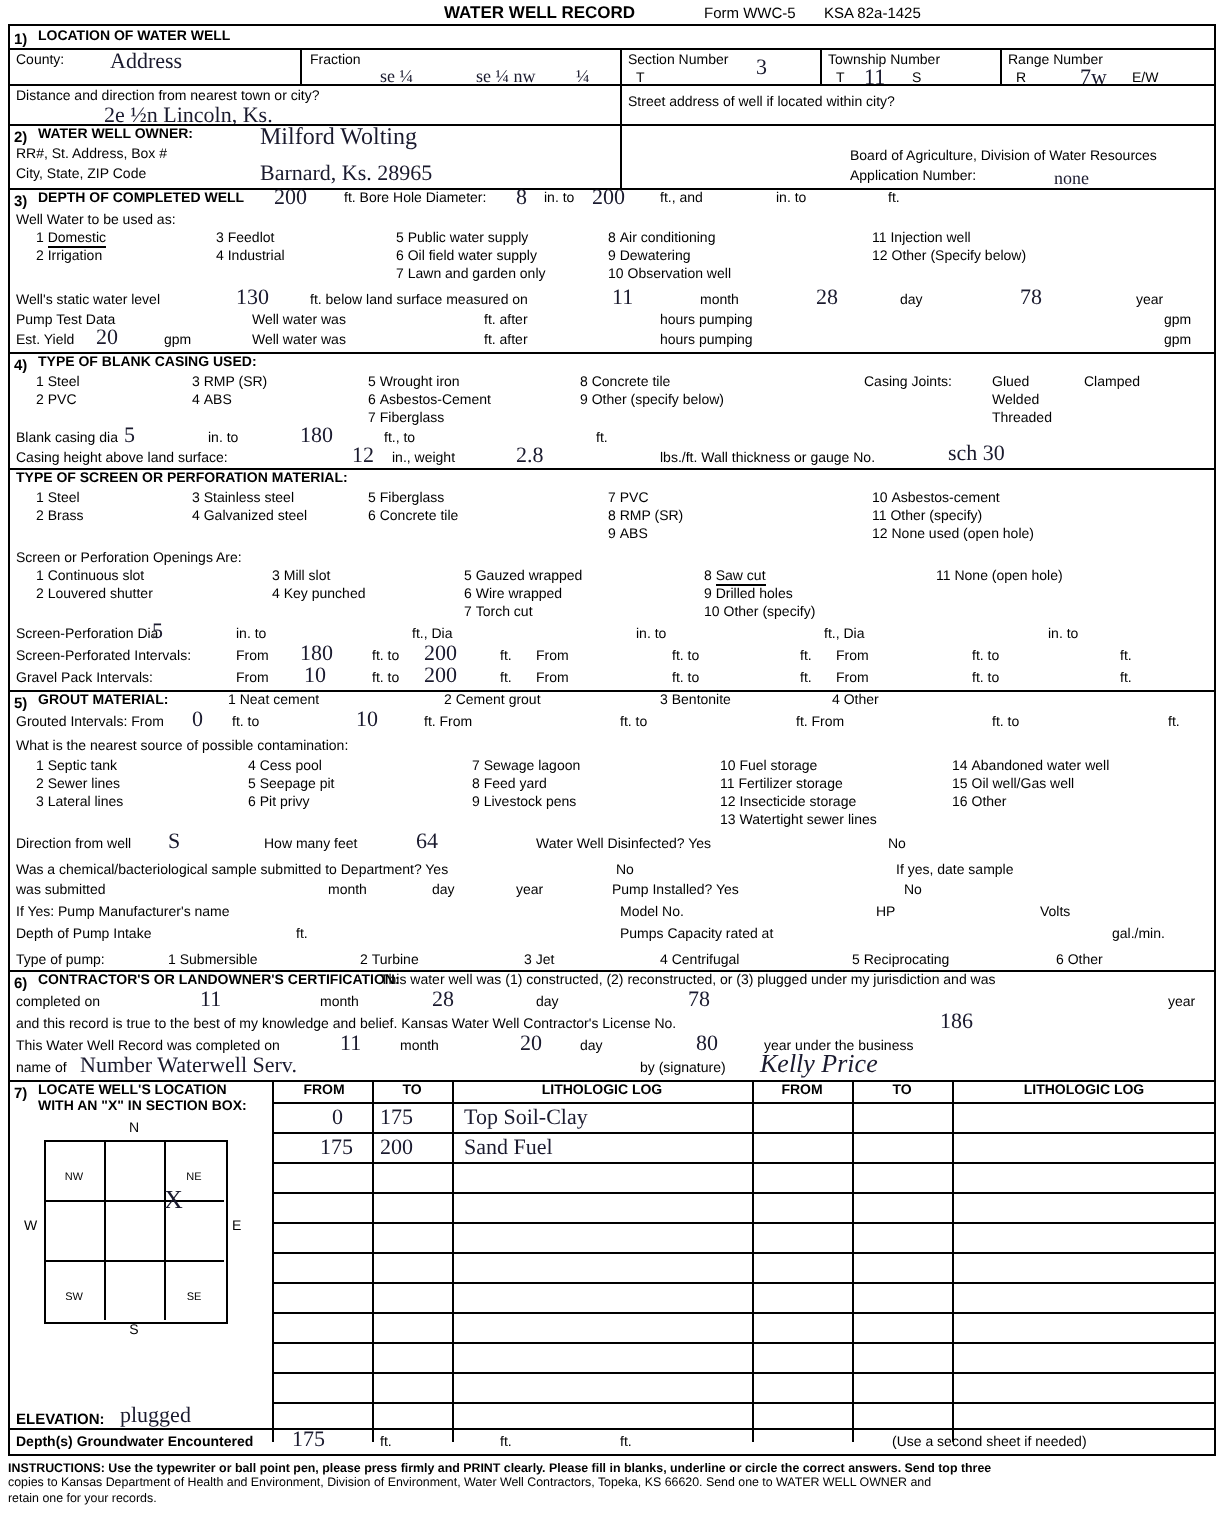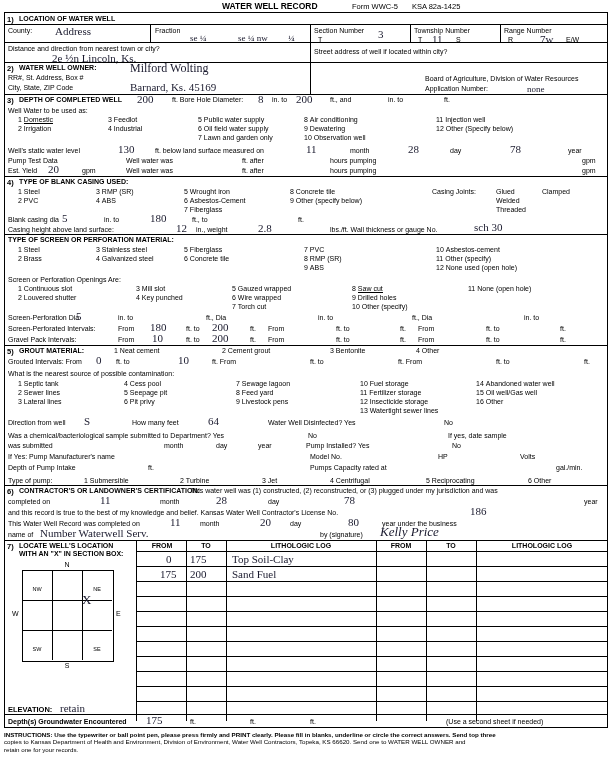--- a/index.html
+++ b/index.html
@@ -60,21 +60,21 @@
   <div class="hw hand" style="left:52px;top:52px;">2e ½n Lincoln, Ks.</div>
   <div class="vline" style="left:310px;top:42px;height:20px;"></div>
   <div class="lbl" style="left:314px;top:48px;">Street address of well if located within city?</div>
   <div class="hline" style="left:5px;top:62px;width:602px;"></div>
 
   <div class="num" style="left:7px;top:64px;">2)</div>
   <div class="lblb" style="left:19px;top:64px;">WATER WELL OWNER:</div>
   <div class="hw hand" style="left:130px;top:61px;font-size:12px;">Milford Wolting</div>
   <div class="lbl" style="left:8px;top:74px;">RR#, St. Address, Box #</div>
   <div class="lbl" style="left:8px;top:84px;">City, State, ZIP Code</div>
-  <div class="hw hand" style="left:130px;top:81px;font-size:11px;">Barnard, Ks. 45169</div>
+  <div class="hw hand" style="left:130px;top:81px;font-size:11px;">Barnard, Ks. 28965</div>
   <div class="vline" style="left:310px;top:62px;height:32px;"></div>
   <div class="lbl" style="left:425px;top:75px;">Board of Agriculture, Division of Water Resources</div>
   <div class="lbl" style="left:425px;top:85px;">Application Number:</div>
   <div class="hw hand-sm" style="left:527px;top:84px;">none</div>
   <div class="hline" style="left:5px;top:94px;width:602px;"></div>
 
   <div class="num" style="left:7px;top:96px;">3)</div>
   <div class="lblb" style="left:19px;top:96px;">DEPTH OF COMPLETED WELL</div>
   <div class="hw hand" style="left:137px;top:93px;">200</div>
   <div class="lbl" style="left:172px;top:96px;">ft. Bore Hole Diameter:</div>
@@ -355,21 +355,21 @@
   <div class="lbl" style="left:12px;top:610px;">W</div>
   <div class="lbl" style="left:116px;top:610px;">E</div>
   <div class="lbl ctr" style="left:62px;top:662px;width:10px;">S</div>
   <div class="lbl ctr" style="left:24px;top:585px;width:26px;font-size:5.5px;">NW</div>
   <div class="lbl ctr" style="left:84px;top:585px;width:26px;font-size:5.5px;">NE</div>
   <div class="lbl ctr" style="left:24px;top:645px;width:26px;font-size:5.5px;">SW</div>
   <div class="lbl ctr" style="left:84px;top:645px;width:26px;font-size:5.5px;">SE</div>
   <div class="hw" style="left:82px;top:592px;font-family:'Liberation Serif',serif;font-size:13px;">X</div>
 
   <div class="lblb" style="left:8px;top:706px;font-size:7.5px;">ELEVATION:</div>
-  <div class="hw hand" style="left:60px;top:702px;">retain</div>
+  <div class="hw hand" style="left:60px;top:702px;">plugged</div>
   <div class="hline" style="left:5px;top:714px;width:602px;"></div>
 
   <div class="lbl" style="left:8px;top:718px;font-weight:bold;">Depth(s) Groundwater Encountered</div>
   <div class="hw hand" style="left:146px;top:714px;">175</div>
   <div class="lbl" style="left:190px;top:718px;">ft.</div>
   <div class="lbl" style="left:250px;top:718px;">ft.</div>
   <div class="lbl" style="left:310px;top:718px;">ft.</div>
   <div class="lbl" style="left:446px;top:718px;">(Use a second sheet if needed)</div>
 
   <div class="footer">

